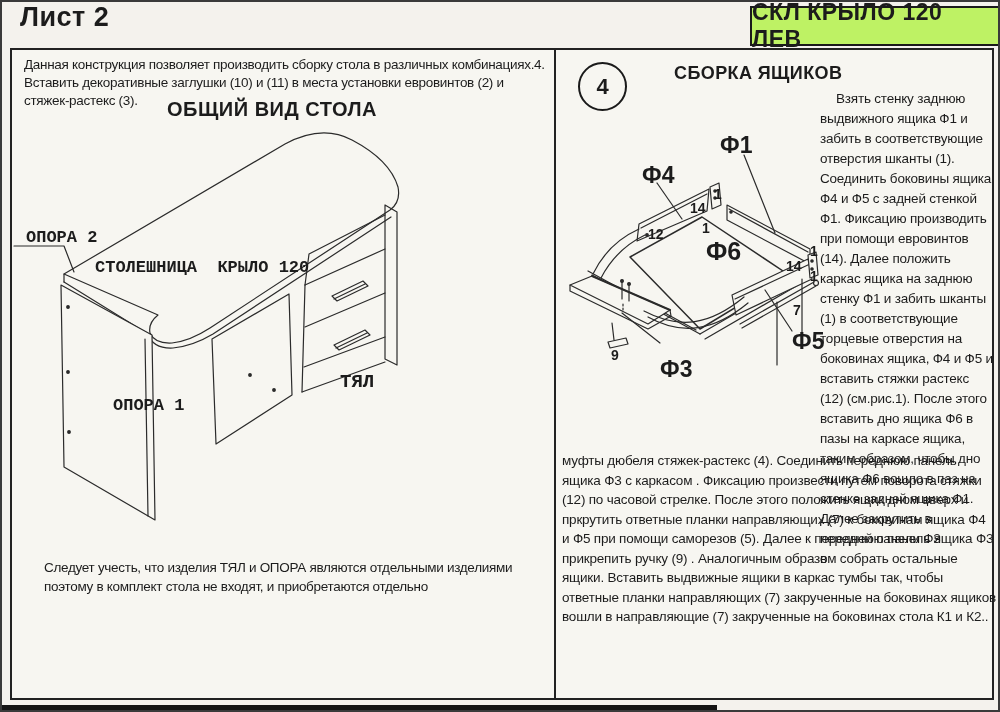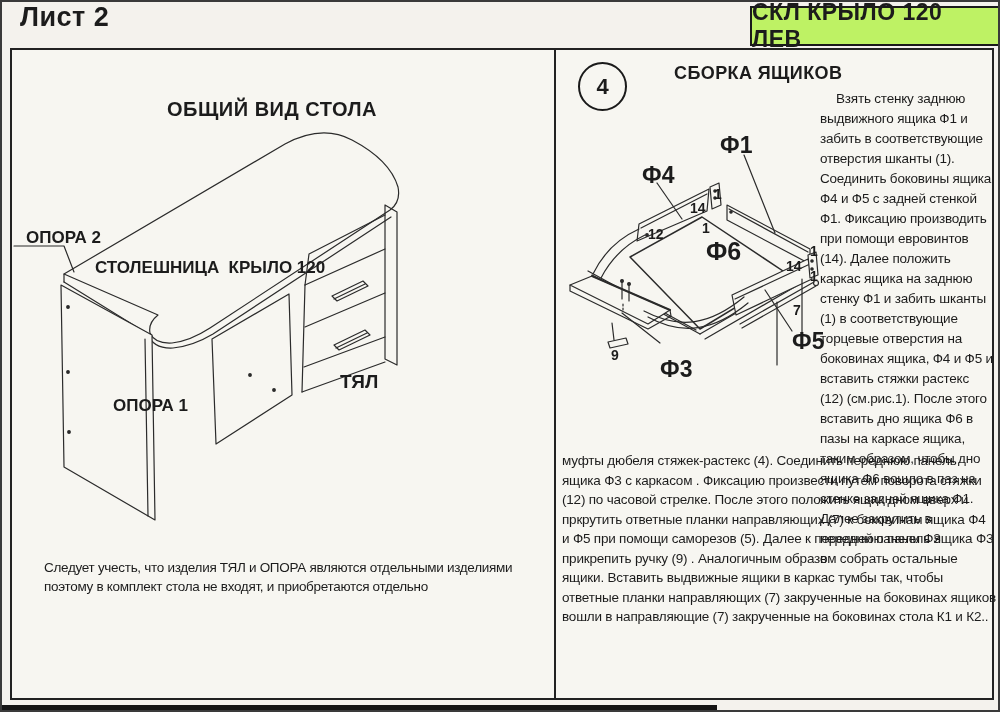--- a/index.html
+++ b/index.html
@@ -8,21 +8,21 @@
           border:2px solid #3a3a3a;padding-left:42px;}
   .abs{position:absolute;}
   .sheet-label{left:18px;top:0px;font-size:27px;font-weight:bold;letter-spacing:.5px;}
   .title-box{left:748px;top:4px;width:246px;height:36px;border:2px solid #1a1a1a;background:#bef264;
              display:flex;align-items:center;justify-content:center;font-size:23px;font-weight:bold;letter-spacing:.5px;}
   .frame{left:8px;top:46px;width:984px;height:652px;border:2px solid #222;background:#f7f6f1;box-sizing:border-box;}
   .divider{left:552px;top:46px;width:2px;height:652px;background:#222;}
   .intro{left:22px;top:54px;width:524px;font-size:13.5px;line-height:18px;letter-spacing:-0.3px;}
   .drawing-title{left:30px;top:96px;width:480px;text-align:center;font-size:20px;font-weight:bold;letter-spacing:.5px;}
   .note{left:42px;top:556px;width:505px;font-size:13.5px;line-height:19px;letter-spacing:-0.3px;}
-  .desk-label{font-weight:bold;font-size:17px;white-space:pre;}
+  .desk-label{font-weight:bold;font-size:17px;white-space:pre;font-family:Liberation Mono, monospace;}
   .step-circle{left:576px;top:60px;width:45px;height:45px;border:2px solid #1a1a1a;border-radius:50%;
                display:flex;align-items:center;justify-content:center;font-size:22px;font-weight:bold;background:#f7f6f1;}
   .rp-heading{left:672px;top:61px;font-size:18px;font-weight:bold;letter-spacing:.4px;text-align:center;}
   .rp-column{left:818px;top:87px;width:174px;font-size:13.5px;line-height:20px;letter-spacing:-0.2px;text-indent:16px;}
   .rp-bottom{left:560px;top:449px;width:434px;font-size:13.5px;line-height:19.5px;letter-spacing:-0.2px;}
   .dlabel{font-weight:bold;font-size:23px;}
   .dlabel.big{font-size:25px;}
   .dnum{font-weight:bold;font-size:14px;}
   .scan-bar{left:0;top:703px;width:715px;height:9px;background:#151515;}
   svg{position:absolute;overflow:visible;}
@@ -34,20 +34,21 @@
 <div class="canvas">
 
   <div class="abs sheet-label">Лист 2</div>
   <div class="abs title-box">
     <span>СКЛ КРЫЛО 120 ЛЕВ</span>
   </div>
 
   <div class="abs frame"></div>
   <div class="abs divider"></div>
 
+  <div class="abs intro">Данная конструкция позволяет производить сборку стола в различных комбинациях.4. Вставить декоративные заглушки  (10) и (11) в места установки евровинтов (2) и стяжек-растекс (3).</div>
   <div class="abs drawing-title">ОБЩИЙ ВИД СТОЛА</div>
 
   <svg class="abs" style="left:10px;top:130px;" width="543" height="420" viewBox="0 0 543 420" fill="none" stroke="#2b2b2b" stroke-width="1.2" stroke-linejoin="round" stroke-linecap="round">
 
     <g>
       <path fill="#f7f6f1" d="M 52,142 L 273,12 Q 310,-8 340,8 Q 378,28 386,55 Q 389,70 378,78 L 198,196 Q 178,209 160,211 Q 143,212 138,201 Q 136,191 146,183 Z"></path>
       <path d="M 52,150 L 136,202 Q 141,217 161,216 Q 181,214 201,202 L 379,85"></path>
       <path d="M 52,142 L 52,150"></path>
     </g>
 

